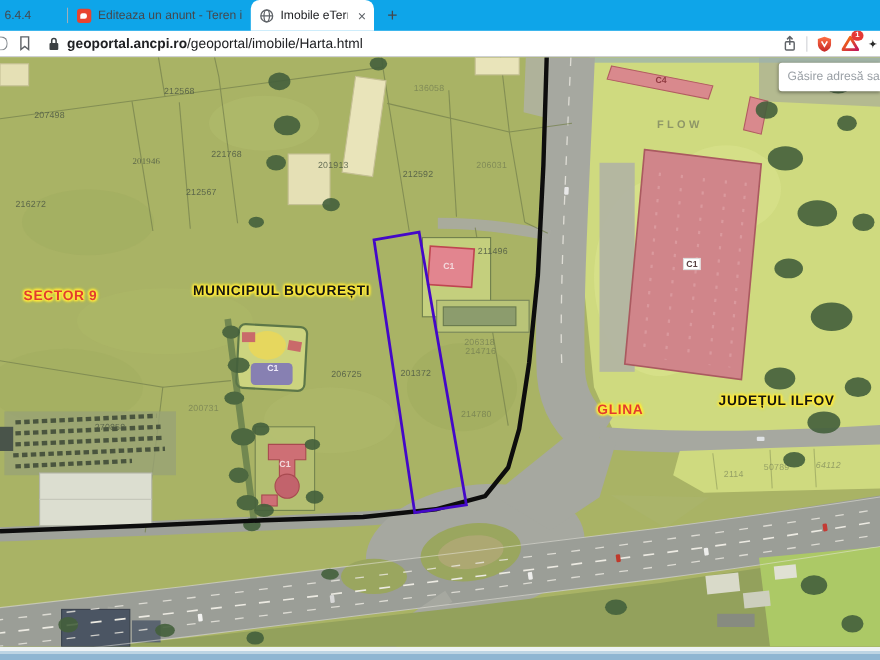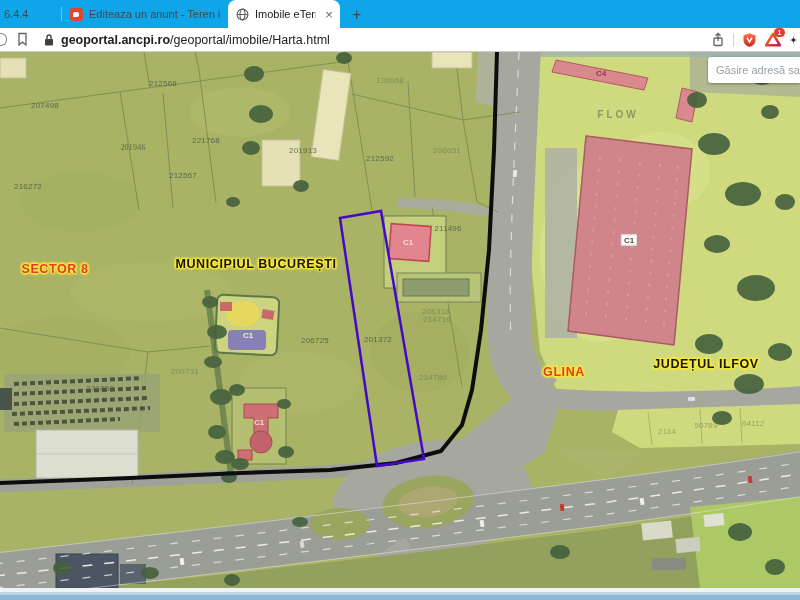--- a/index.html
+++ b/index.html
@@ -310,21 +310,21 @@
         <ellipse cx="740" cy="480" rx="12" ry="9"></ellipse>
     <ellipse cx="775" cy="515" rx="10" ry="8"></ellipse>
   </g>
 
   <path d="M497,0 L494,98 L489,198 L481,278 L472,338 L462,373 L441,399 L396,411 L330,418 L240,421 L130,426 L0,431" fill="none" stroke="#0d0d0d" stroke-width="4" stroke-linejoin="round"></path>
 
   <path d="M340,166 L381,159 L424,407 L377,414 Z" fill="none" stroke="#4408c8" stroke-width="2.5" stroke-linejoin="miter"></path>
 </svg>
 
 <div id="label-layer">
-      <span class="lbl admin red" style="left: 55px; top: 217px;">SECTOR 8</span>
+      <span class="lbl admin red" style="left: 55px; top: 217px;">SECTOR 9</span>
       <span class="lbl admin dark" style="left: 240px; top: 212px;">MUNICIPIUL BUCUREȘTI</span>
       <span class="lbl admin red" style="left: 564px; top: 320px;">GLINA</span>
       <span class="lbl admin dark" style="left: 690px; top: 312px;">JUDEȚUL ILFOV</span>
       <span class="lbl parcel" style="left: 45px; top: 28px; margin-top: 25px;">207498</span>
       <span class="lbl parcel" style="left: 163px; top: 31px;">212568</span>
       <span class="lbl parcel faint" style="left: 390px; top: 28px;">136058</span>
       <span class="lbl parcel" style="left: 133px; top: 95px; font-family: Liberation Serif, serif;">201946</span>
       <span class="lbl parcel" style="left: 206px; top: 88px;">221768</span>
       <span class="lbl parcel" style="left: 183px; top: 123px;">212567</span>
       <span class="lbl parcel" style="left: 28px; top: 134px;">216272</span>

